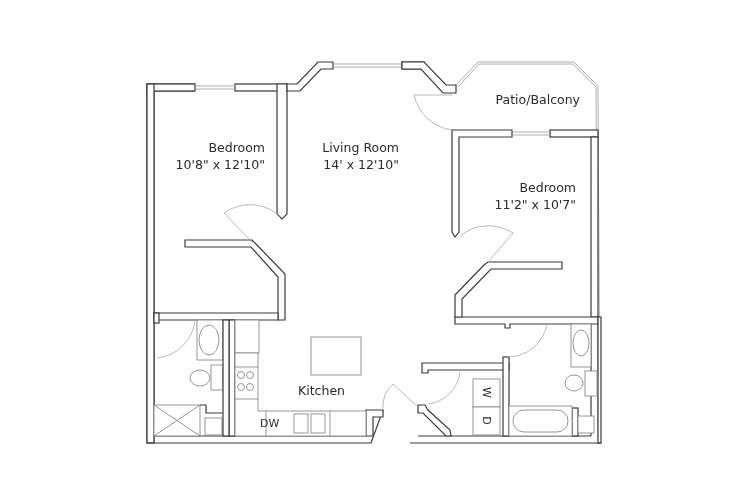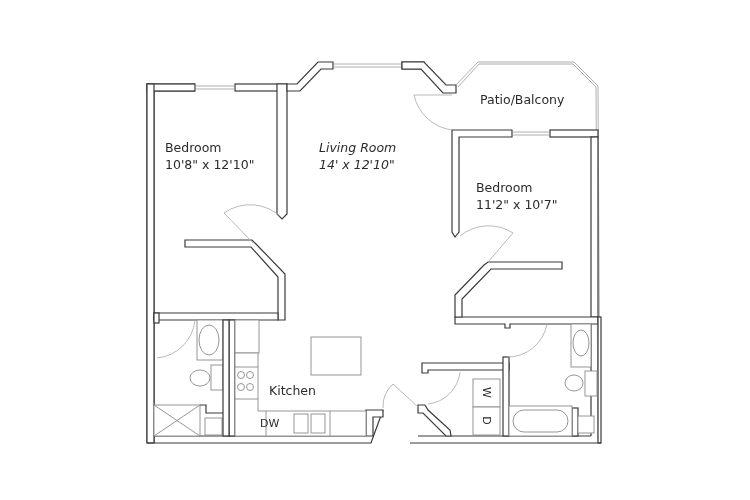--- a/index.html
+++ b/index.html
@@ -4,21 +4,21 @@
 <style>
   html, body { margin: 0; padding: 0; background: #ffffff; }
   body { width: 750px; height: 500px; position: relative; overflow: hidden; font-family: "DejaVu Sans", sans-serif; }
   #plan { position: absolute; left: 0; top: 0; width: 750px; height: 500px; }
   .wall { fill: #ffffff; stroke: #3a3a3a; stroke-width: 1.2; }
   .wall-line { fill: none; stroke: #3a3a3a; stroke-width: 1.2; }
   .thin { fill: none; stroke: #8a8a8a; stroke-width: 0.9; }
   .window { fill: none; stroke: #9a9a9a; stroke-width: 0.8; }
   .door-arc { fill: none; stroke: #a8a8a8; stroke-width: 0.8; }
   .fixture { fill: #ffffff; stroke: #8a8a8a; stroke-width: 0.9; }
-  .label { position: absolute; color: #2b2b2b; font-size: 12.5px; text-align: left; white-space: nowrap; line-height: 17px; font-family: "DejaVu Sans", sans-serif; }
+  .label { position: absolute; color: #2b2b2b; font-size: 12.5px; text-align: right; white-space: nowrap; line-height: 17px; font-family: "DejaVu Sans", sans-serif; }
   .appl { position: absolute; font-size: 11px; color: #2b2b2b; font-family: "DejaVu Sans", sans-serif; }
   .rot { transform: rotate(90deg); }
 </style>
 </head>
 <body>
 
 <svg id="plan" viewBox="0 0 750 500" xmlns="http://www.w3.org/2000/svg">
 
   <g>
 
@@ -137,33 +137,33 @@
     <rect class="fixture" x="513" y="410" width="55" height="22" rx="11" ry="11"></rect>
     <rect class="fixture" x="578" y="416" width="16" height="17"></rect>
   </g>
 </svg>
 
 <div class="label" style="left:165px; top:139px; width:100px;">
   <div>Bedroom</div>
   <div>10'8" x 12'10"</div>
 </div>
 
-<div class="label" style="left:319px; top:139px; width:100px;font-style:italic;">
+<div class="label" style="left:299px; top:139px; width:100px;">
   <div>Living Room</div>
   <div>14' x 12'10"</div>
 </div>
 
 <div class="label" style="left:476px; top:179px; width:100px;">
   <div>Bedroom</div>
   <div>11'2" x 10'7"</div>
 </div>
 
 <div class="label" style="left:480px; top:91px; width:100px;">
   <div>Patio/Balcony</div>
 </div>
 
-<div class="label" style="left:269px; top:382px; width:65px;">
+<div class="label" style="left:280px; top:382px; width:65px;">
   <div>Kitchen</div>
 </div>
 
 <div class="appl" style="left:260px; top:417px;">DW</div>
 <div class="appl rot" style="left:481px; top:386px;">W</div>
 <div class="appl rot" style="left:482px; top:414px;">D</div>
 
 </body></html>

